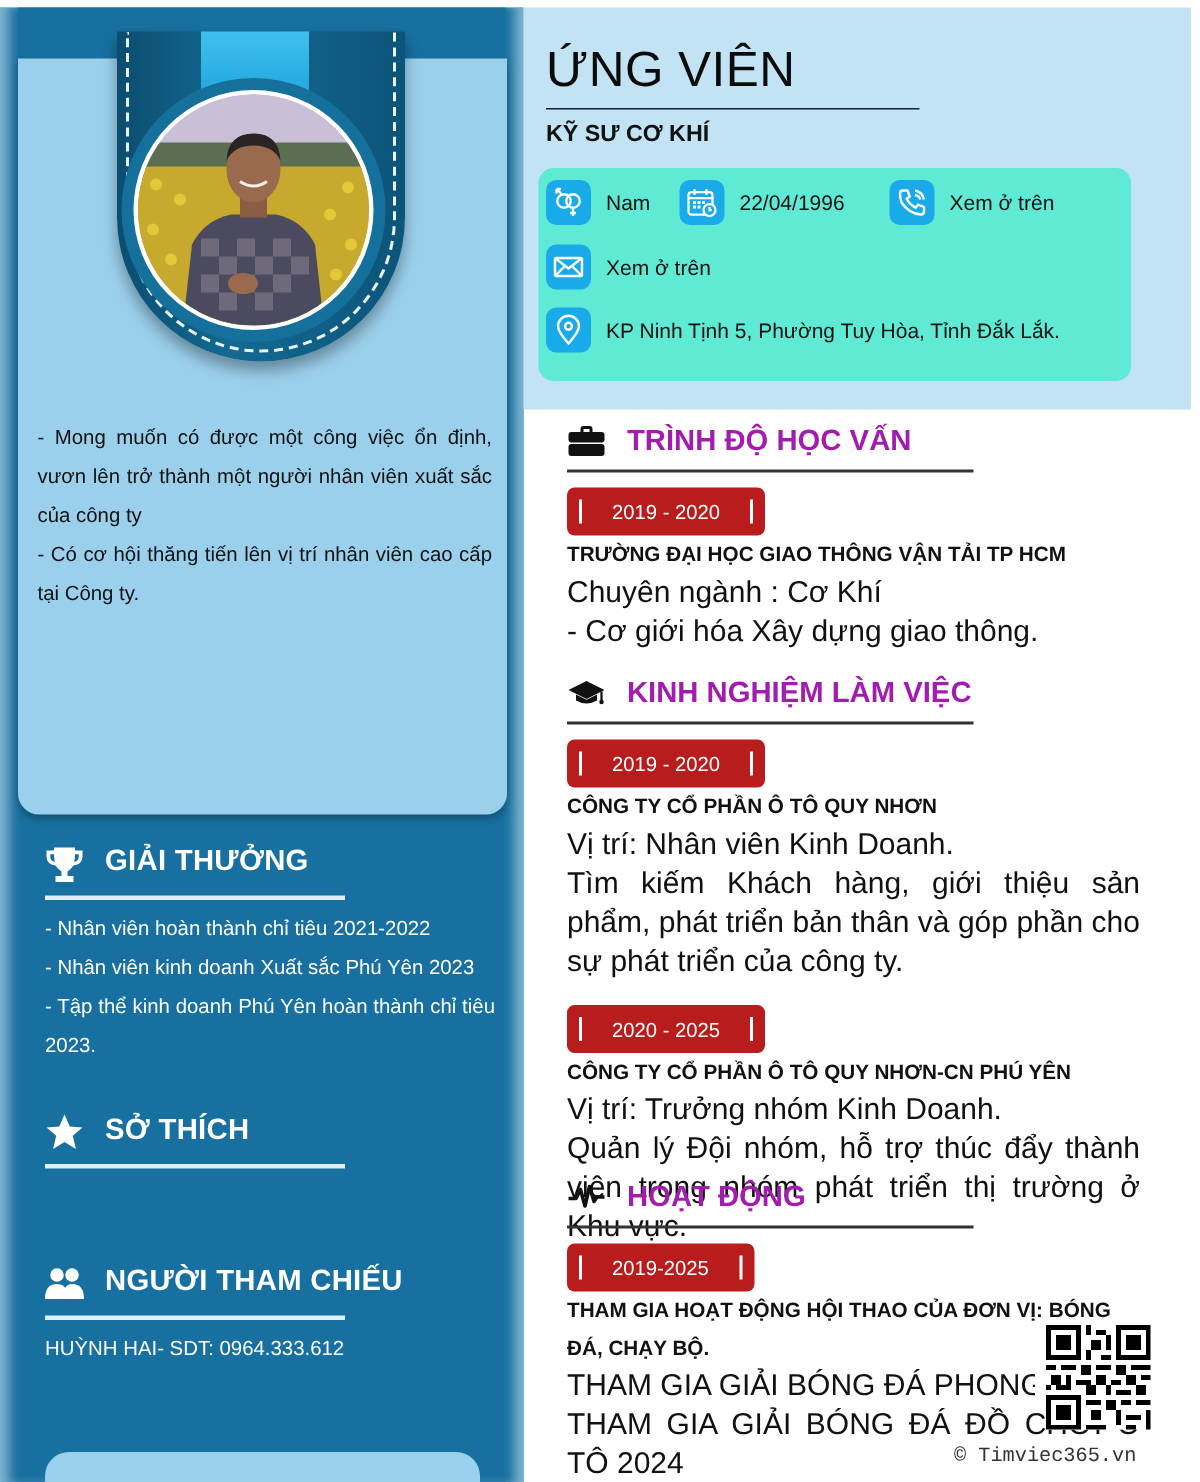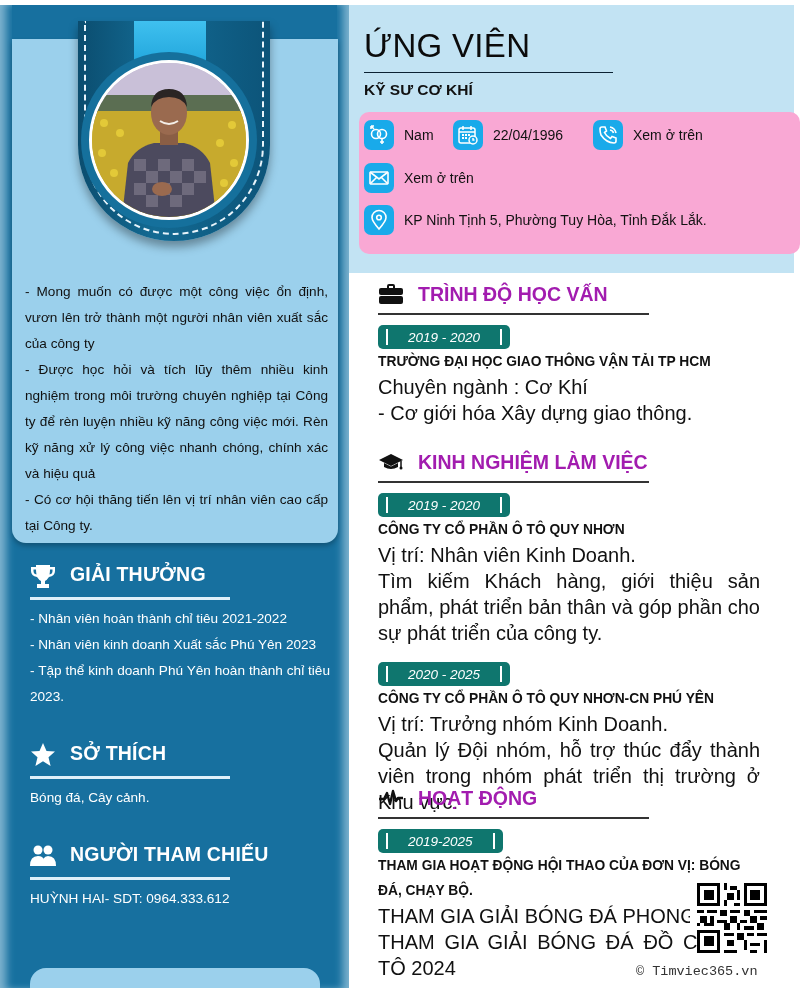--- a/index.html
+++ b/index.html
@@ -72,41 +72,40 @@
     position: absolute; left: 349px; top: 5px; width: 445px; height: 268px;
     background: #c2e3f3;
   }
   .name {
     position: absolute; left: 15px; top: 22px;
     font-size: 33px; font-weight: normal; color: #0b0b0b; letter-spacing: 0.3px;
   }
   .name-rule { position: absolute; left: 15px; top: 67px; width: 249px; height: 1px; background: #0b2233; }
   .job-title { position: absolute; left: 15px; top: 76px; font-size: 15.5px; font-weight: bold; color: #111; }
   .contact-card {
-    position: absolute; left: 10px; top: 107px; width: 441px; height: 142px;
-    background: #f9a8d4; border-radius: 10px;
+    position: absolute; left: 10px; top: 107px; width: 395px; height: 142px;
+    background: #5eead4; border-radius: 10px;
   }
   .contact-item { position: absolute; display: flex; align-items: center; height: 30px; }
   .contact-item .cico {
     width: 30px; height: 30px; border-radius: 7px; background: #19aaea;
     display: flex; align-items: center; justify-content: center;
   }
   .contact-item .ctext { margin-left: 10px; font-size: 14px; color: #111; }
 
   
   .main-section { position: absolute; left: 378px; width: 382px; }
   .main-head { display: flex; align-items: center; height: 30px; }
   .main-head .ico { width: 26px; height: 26px; display: flex; align-items: center; justify-content: center; }
   .main-head .title { margin-left: 14px; font-weight: bold; font-size: 19.5px; color: #a21caf; }
   .main-rule { width: 271px; height: 2px; background: #333; margin-top: 4px; }
   .period {
     display: inline-flex; align-items: center; height: 24px; margin-top: 10px;
-    background: #0f766e; border-radius: 5px; color: #fff; font-size: 13.5px;
-    padding: 0 8px;
-    font-style: italic;
+    background: #b91c1c; border-radius: 5px; color: #fff; font-size: 13.5px;
+    padding: 16px 8px;
   }
   .period .bar { width: 2px; height: 16px; background: #fff; }
   .period .ptext { margin: 0 20px; }
   .entry-title { font-weight: bold; font-size: 13.8px; line-height: 25px; color: #111; margin-top: 0; }
   .entry-line { font-size: 20px; line-height: 26px; color: #111; text-align: justify; }
 
   .qr { position: absolute; left: 697px; top: 883px; width: 70px; height: 70px; background: #fff; }
   .watermark {
     position: absolute; left: 636px; top: 964px;
     font-family: "Liberation Mono", "DejaVu Sans Mono", monospace;
@@ -165,21 +164,20 @@
         <path d="M59 44 Q60 26 77 26 Q94 26 95 44 Q90 34 77 34 Q64 34 59 44 Z" fill="#2a2524"></path>
         <path d="M68 58 Q77 64 86 58" stroke="#f4eee8" stroke-width="2" fill="none"></path>
 
         <ellipse cx="70" cy="126" rx="10" ry="7" fill="#9a6a4f"></ellipse>
       </svg>
     </div>
   </div>
 
   <div class="objective">
     <p>- Mong muốn có được một công việc ổn định, vươn lên trở thành một người nhân viên xuất sắc của công ty</p>
-    <p>- Được học hỏi và tích lũy thêm nhiều kinh nghiệm trong môi trường chuyên nghiệp tại Công ty để rèn luyện nhiều kỹ năng công việc mới. Rèn kỹ năng xử lý công việc nhanh chóng, chính xác và hiệu quả</p>
     <p>- Có cơ hội thăng tiến lên vị trí nhân viên cao cấp tại Công ty.</p>
   </div>
 
   <div class="side-section" style="top:558px;">
     <div class="side-head">
       <span class="ico">
         <svg width="26" height="26" viewBox="0 0 26 26">
             <path d="M6 2 H20 V4 H25 V8 Q25 13 19 14 Q17 17 15 18 V21 H19 V25 H7 V21 H11 V18 Q9 17 7 14 Q1 13 1 8 V4 H6 Z M3.5 6.5 V8 Q3.5 11 6.5 11.5 Q6 9 6 6.5 Z M22.5 6.5 H20 Q20 9 19.5 11.5 Q22.5 11 22.5 8 Z" fill="#fff"></path>
           </svg>
       </span>
@@ -196,23 +194,20 @@
   <div class="side-section" style="top:737px;">
     <div class="side-head">
       <span class="ico">
         <svg width="26" height="26" viewBox="0 0 26 26">
             <path d="M13 1 L16.5 9 L25 9.6 L18.5 15.2 L20.6 24 L13 19.3 L5.4 24 L7.5 15.2 L1 9.6 L9.5 9 Z" fill="#fff"></path>
           </svg>
       </span>
       <span class="title">SỞ THÍCH</span>
     </div>
     <div class="side-rule"></div>
-    <div class="side-body">
-      <p>Bóng đá, Cây cảnh.</p>
-    </div>
   </div>
 
   <div class="side-section" style="top:838px;">
     <div class="side-head">
       <span class="ico">
         <svg width="26" height="22" viewBox="0 0 26 22">
             <circle cx="8" cy="5" r="4.5" fill="#fff"></circle>
             <circle cx="18" cy="5" r="4.5" fill="#fff"></circle>
             <path d="M0 21 Q0 11 8 11 Q13 11 14 15 V21 Z" fill="#fff"></path>
             <path d="M12 21 Q12 11 18 11 Q26 11 26 21 Z" fill="#fff"></path>

